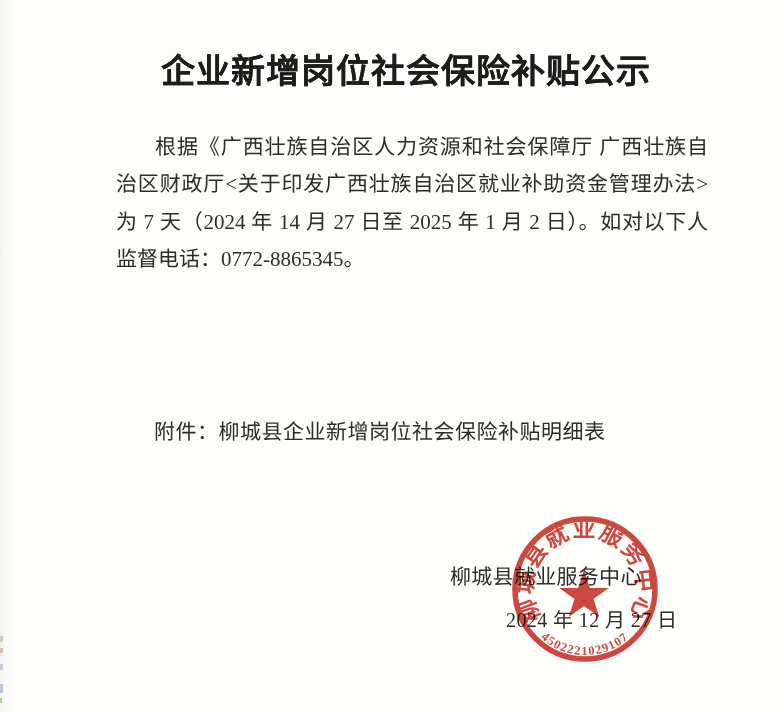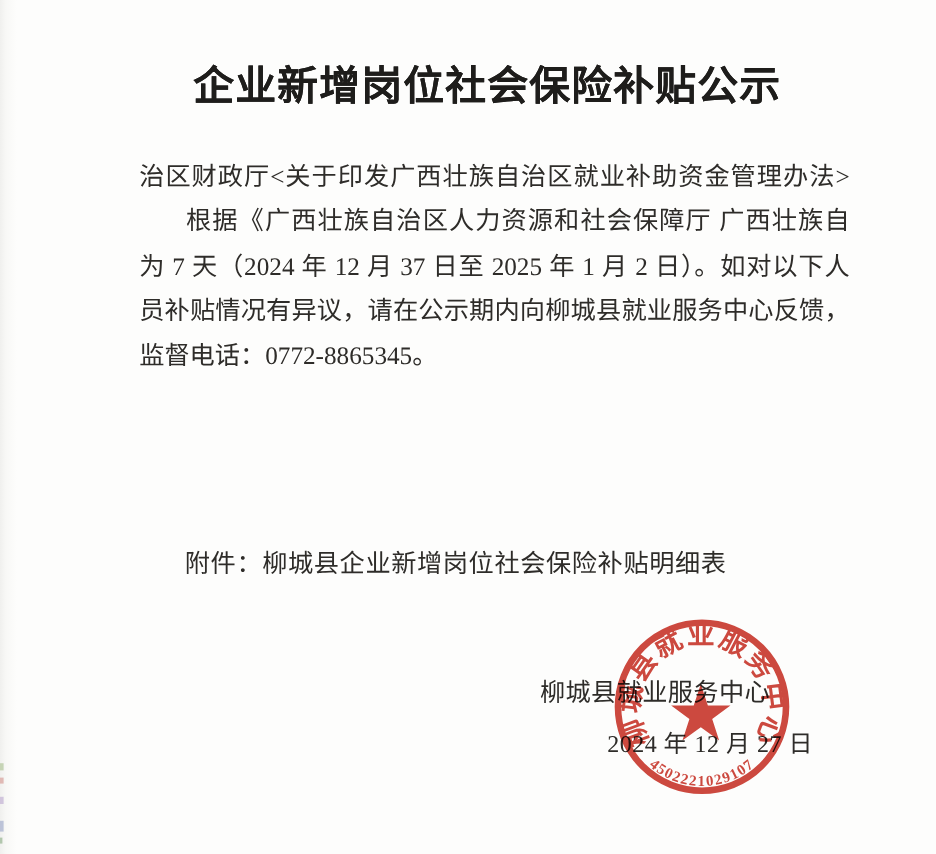--- a/index.html
+++ b/index.html
@@ -26,21 +26,21 @@
     font-size:21px;
   }
   .body-block .line{
     line-height:37.3px;height:37.3px;white-space:nowrap;
     text-align:justify;text-align-last:justify;text-justify:inter-character;
     overflow:visible;
   }
   .body-block .line.indent{padding-left:39px;}
   .body-block .line.no-stretch{text-align-last:left;white-space:normal;}
   .attachment-line{
-    position:absolute;top:453px;left:154px;
+    position:absolute;top:415px;left:154px;
     font-size:21px;letter-spacing:.5px;line-height:34px;white-space:nowrap;
   }
   .signature-line{
     position:absolute;top:560px;left:450px;
     font-size:21px;letter-spacing:.3px;white-space:nowrap;
   }
   .date-line{
     position:absolute;top:604px;left:506px;
     font-size:20px;letter-spacing:.4px;white-space:nowrap;
   }
@@ -59,24 +59,23 @@
 </head>
 <body>
 
 <div class="page">
 
   <div class="edge-shade"></div>
 
   <div class="doc-title">企业新增岗位社会保险补贴公示</div>
 
   <div class="body-block">
+    <div class="line indent">根据《广西壮族自治区人力资源和社会保障厅 广西壮族自</div>
     <div class="line">治区财政厅&lt;关于印发广西壮族自治区就业补助资金管理办法&gt;</div>
-    <div class="line indent">根据《广西壮族自治区人力资源和社会保障厅 广西壮族自</div>
-    <div class="line">为 7 天（2024 年 12 月 37 日至 2025 年 1 月 2 日）。如对以下人</div>
-    <div class="line">员补贴情况有异议，请在公示期内向柳城县就业服务中心反馈，</div>
+    <div class="line">为 7 天（2024 年 14 月 27 日至 2025 年 1 月 2 日）。如对以下人</div>
     <div class="line no-stretch">监督电话：0772-8865345。</div>
   </div>
 
   <div class="attachment-line">附件：柳城县企业新增岗位社会保险补贴明细表</div>
 
   <div class="signature-line">柳城县就业服务中心</div>
 
   <div class="date-line">2024 年 12 月 27 日</div>
 
   <svg class="stamp" viewBox="0 0 160 160">

